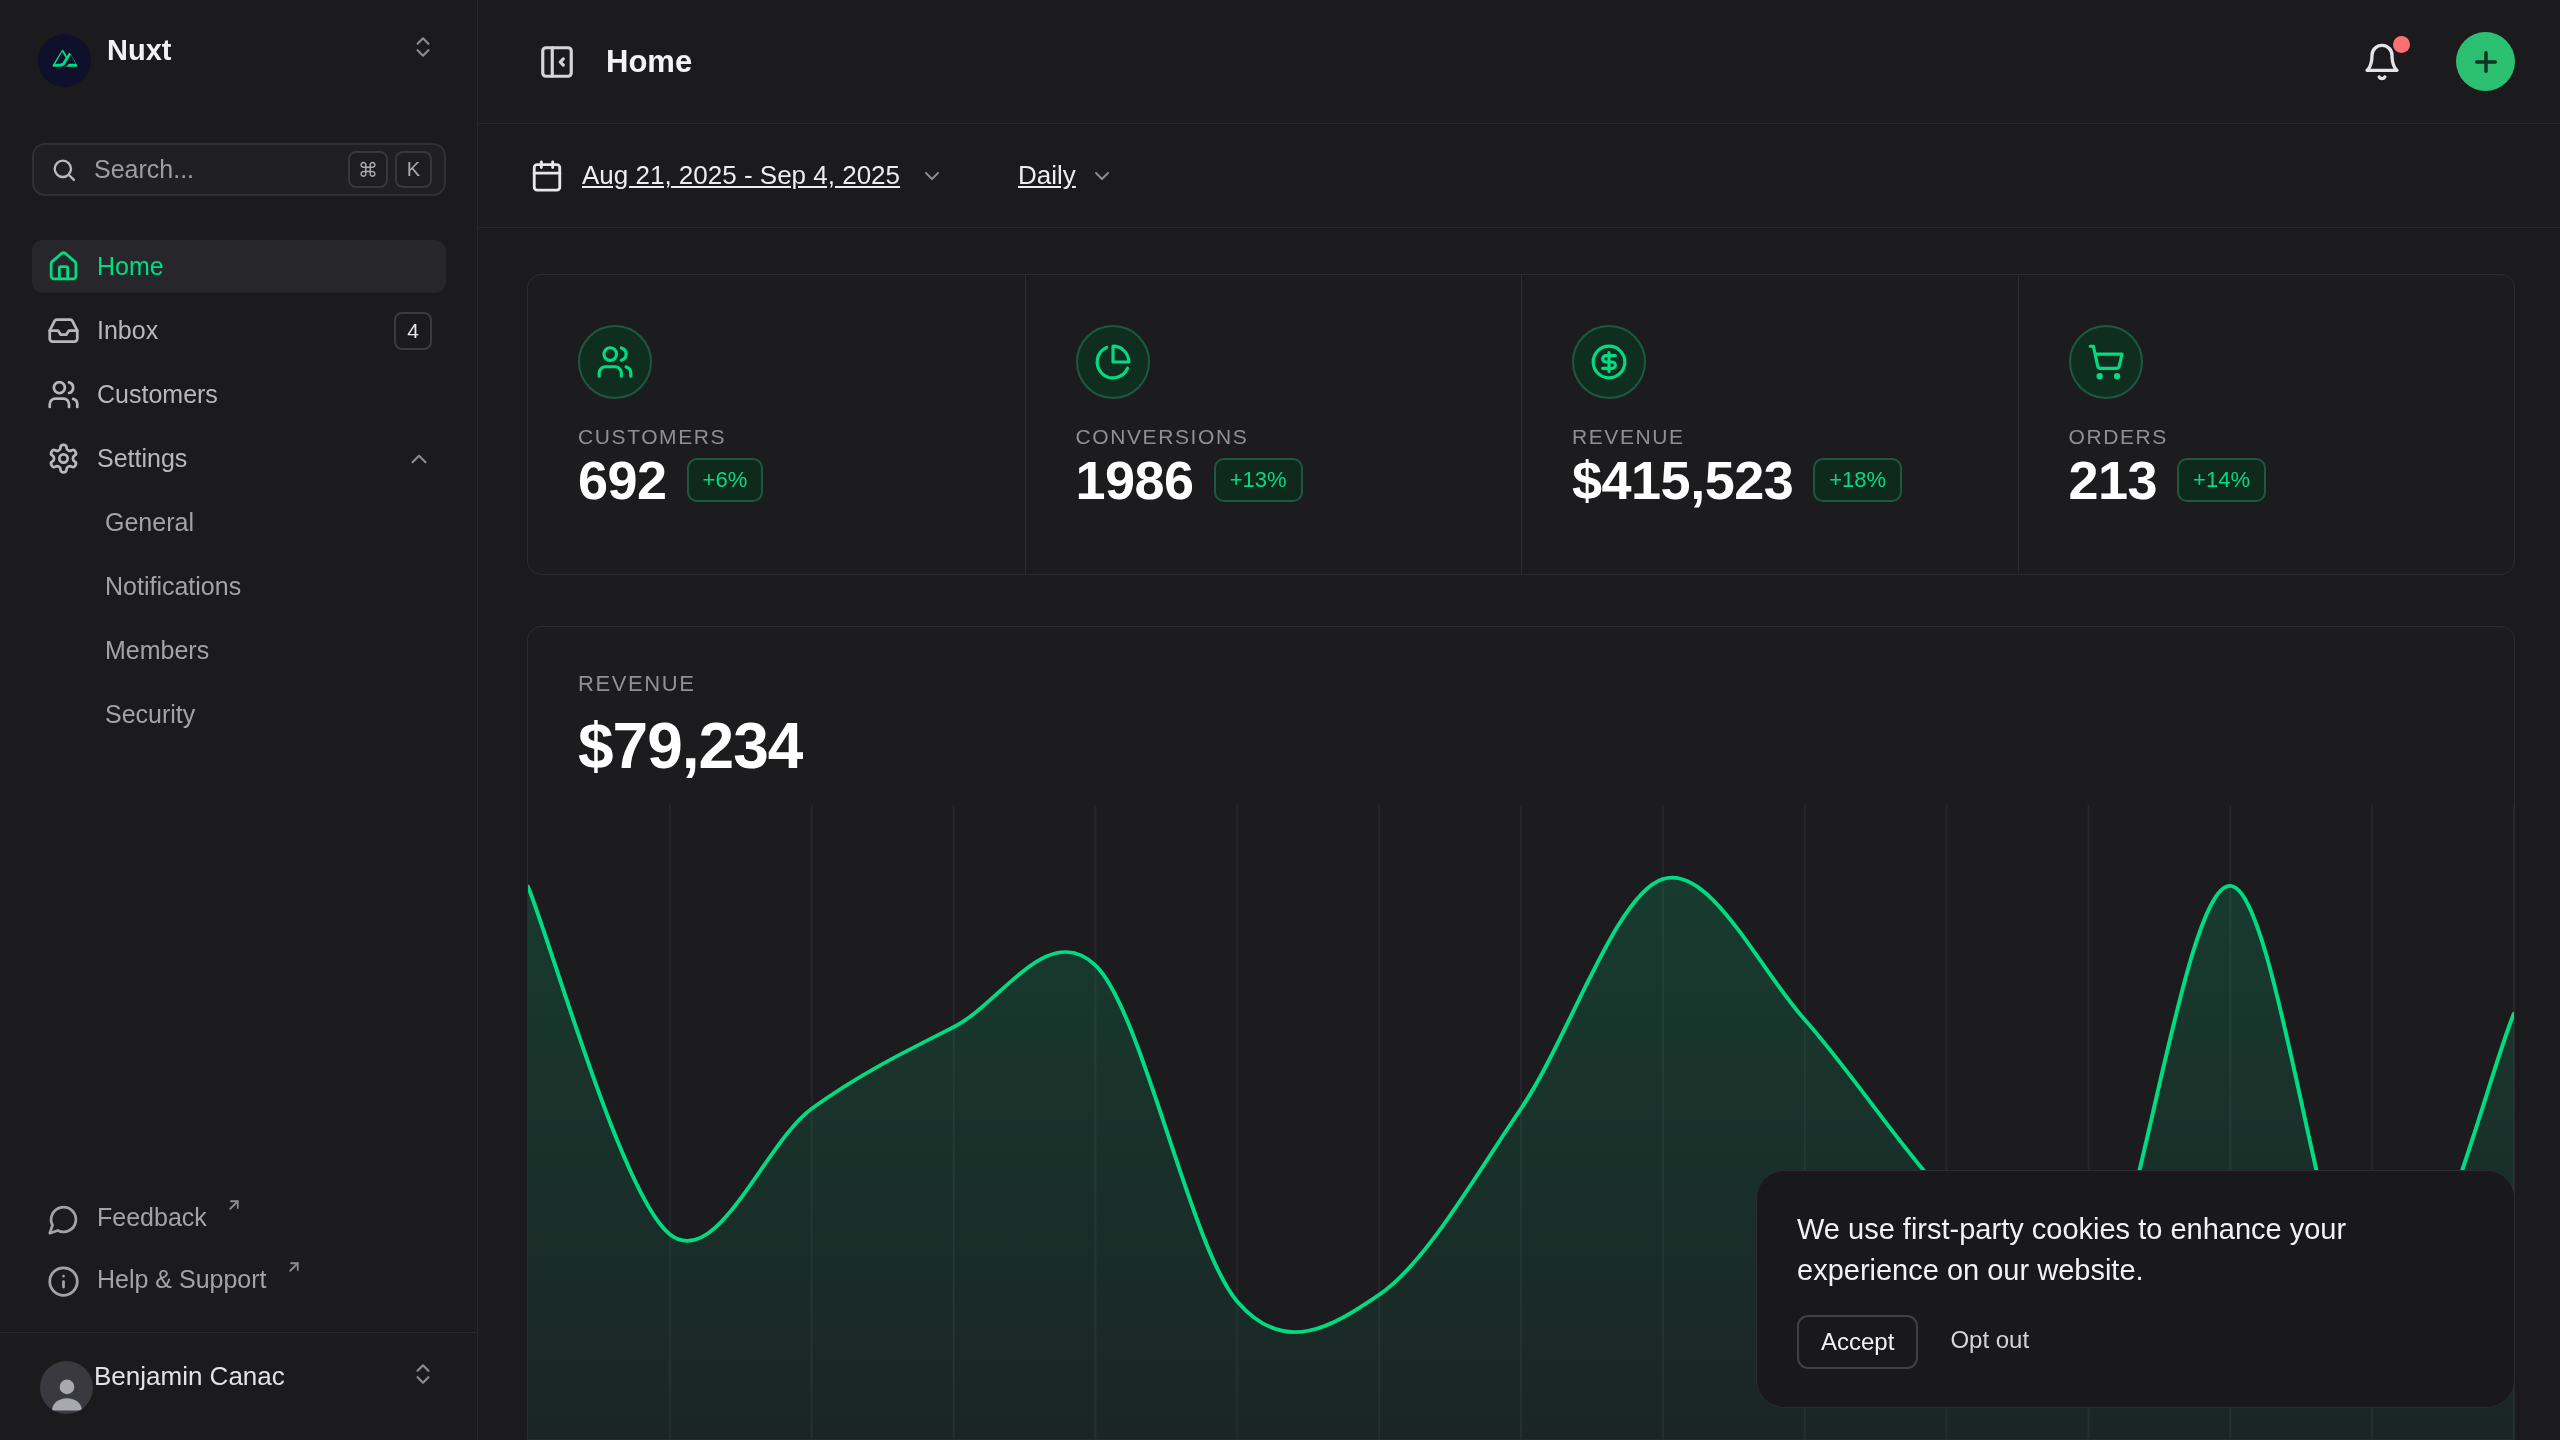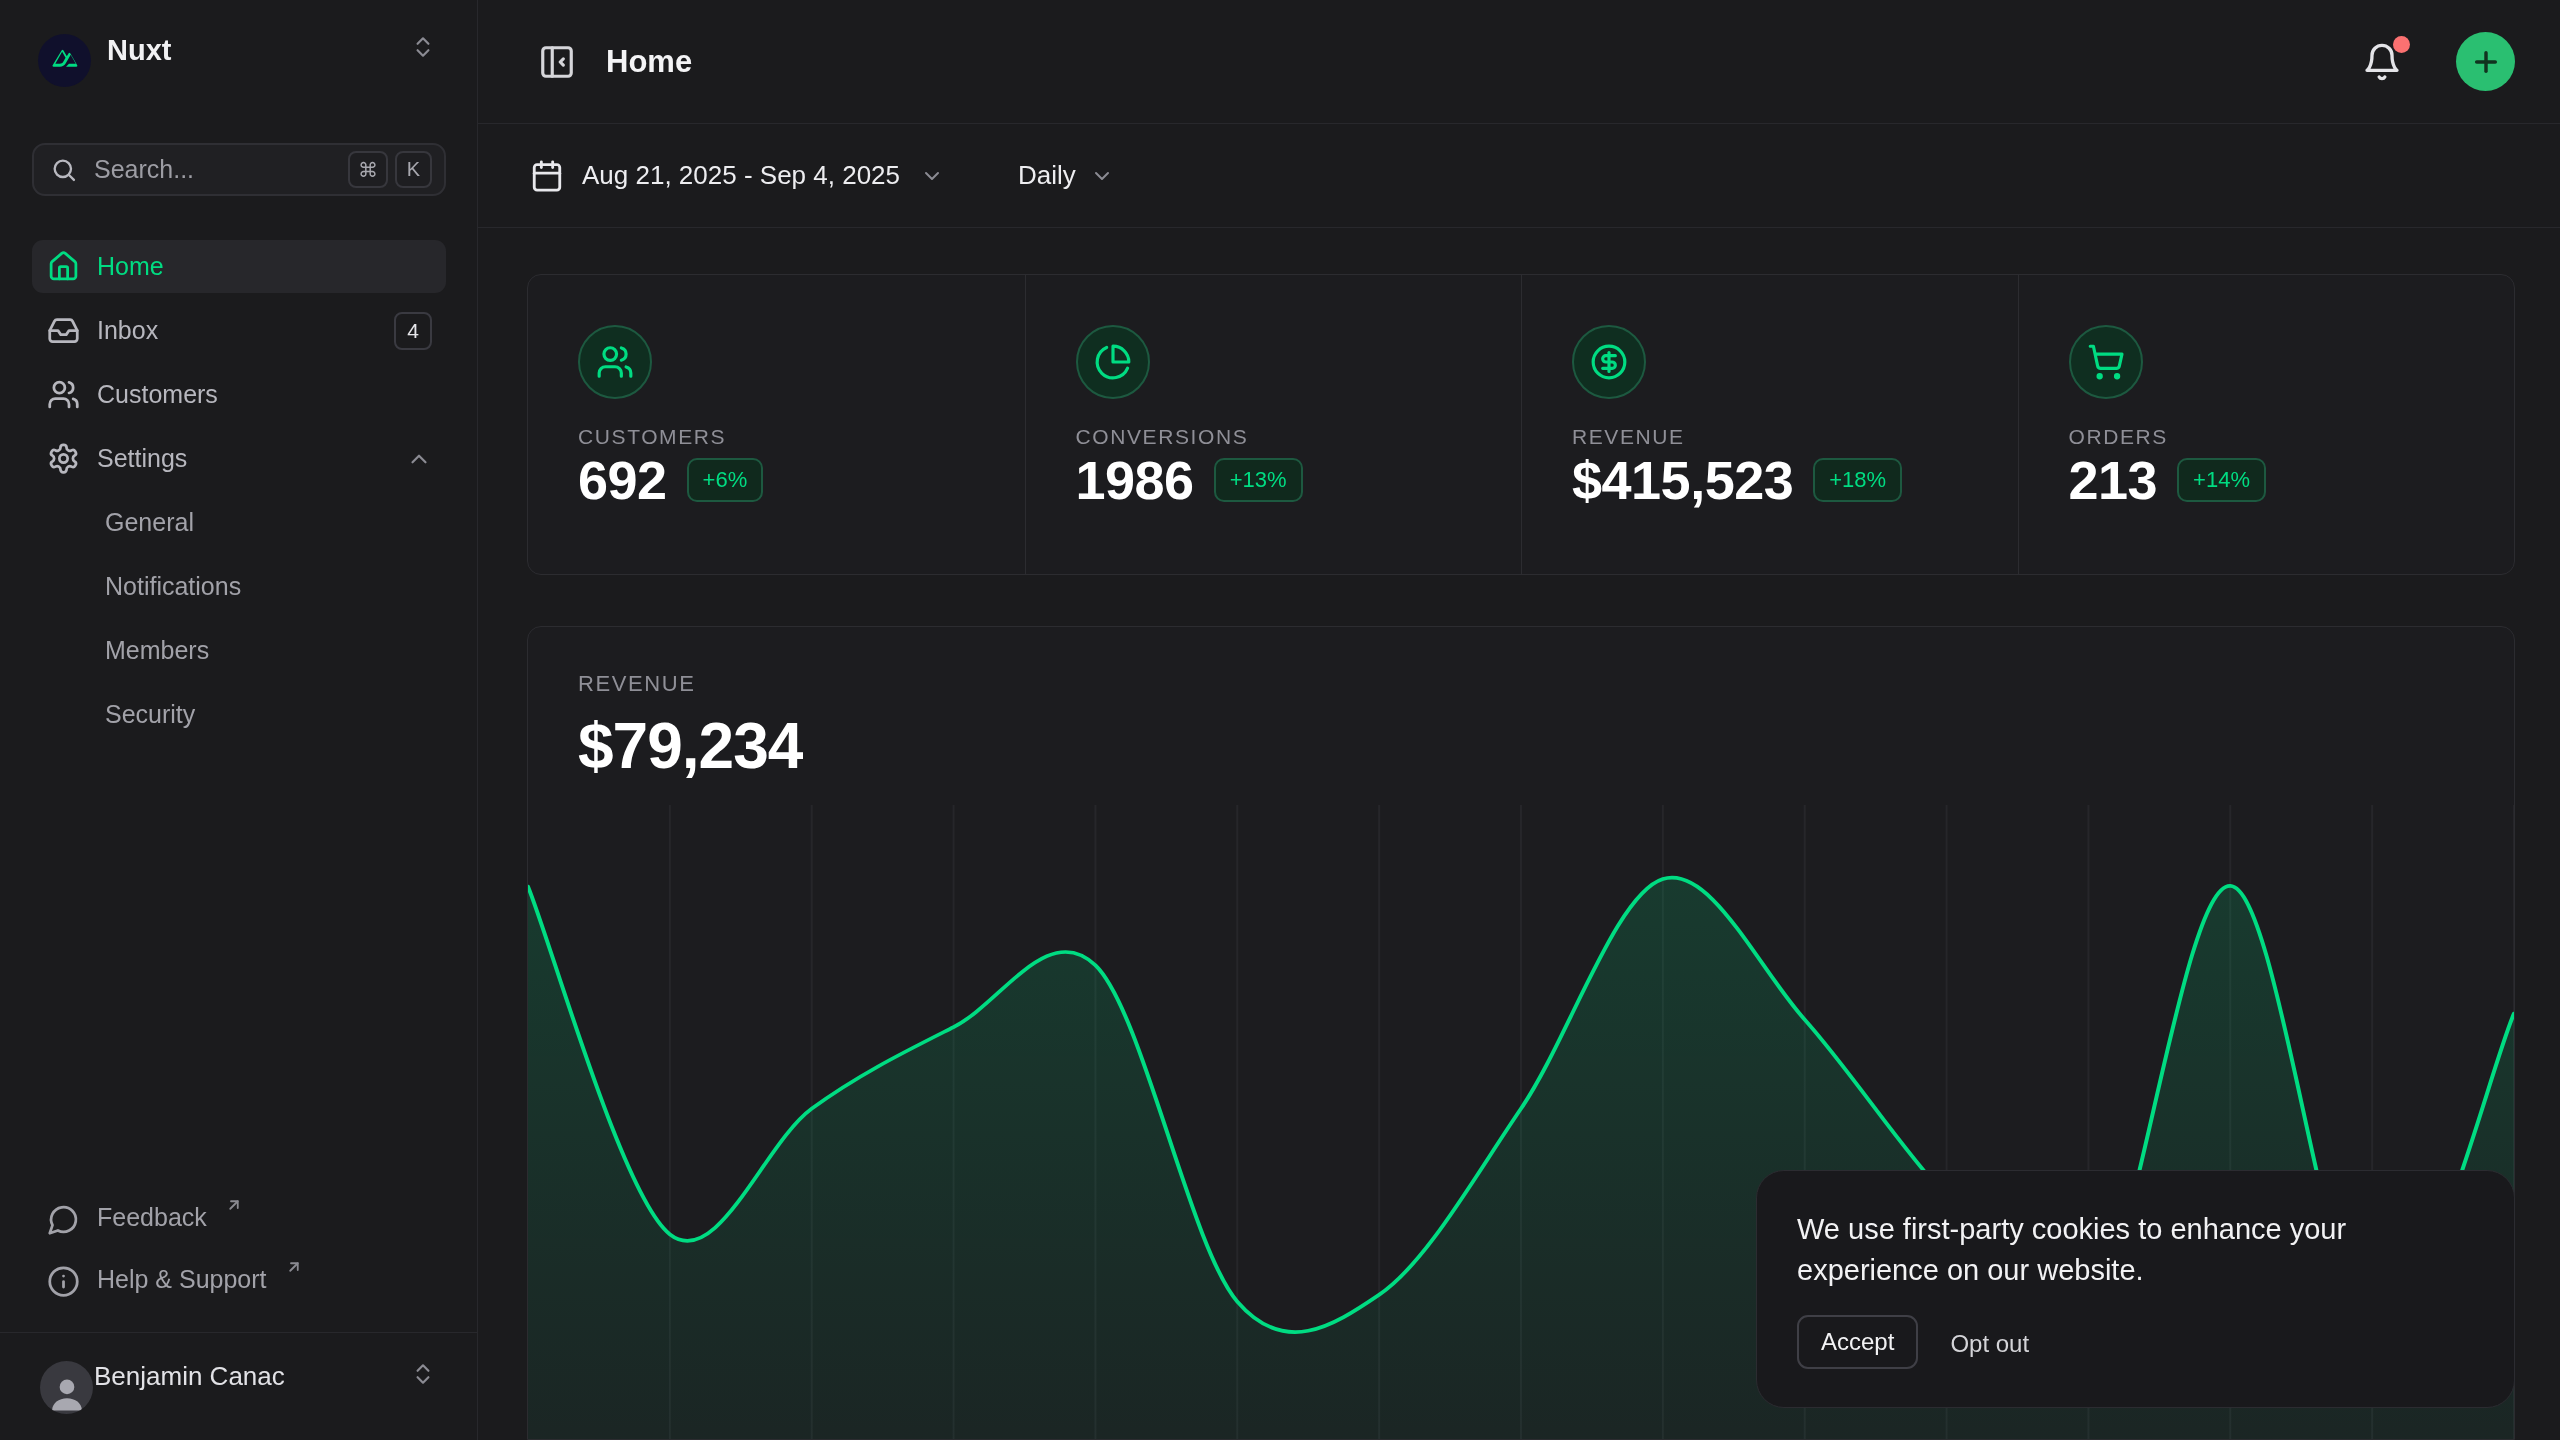--- a/index.html
+++ b/index.html
@@ -77,21 +77,21 @@
   .topbar .title { font-size:31px; font-weight:700; color:#f4f4f6; flex:1; }
   .icon-btn { color:#e4e4e8; position:relative; padding:8px; cursor:pointer; }
   .bell-dot { position:absolute; top:2px; right:0px; width:17px; height:17px; border-radius:50%; background:#fb7171; }
   .plus-btn {
     width:59px; height:59px; border-radius:50%; background:#2abf71; margin-left:24px;
     display:flex; align-items:center; justify-content:center; cursor:pointer; border:none;
   }
 
   .toolbar {
     height:104px; min-height:104px; border-bottom:1px solid #28282c;
-    display:flex; align-items:center; padding:0 45px 0 52px; gap:18px;
+    display:flex; align-items:center; padding:0 45px 0 52px; gap:18px;text-decoration:underline;
   }
   .range-btn { display:flex; align-items:center; gap:18px; color:#ededf0; font-size:26px; cursor:pointer; }
   .sel-caret { color:#8b8b93; margin-left:2px; }
   .daily-btn { display:flex; align-items:center; gap:12px; margin-left:56px; font-size:26px; color:#ededf0; cursor:pointer; }
 
   .content { flex:1; padding:46px 45px 0 49px; display:flex; flex-direction:column; min-height:0; }
 
   
   .stats-card {
     height:301px; min-height:301px; border:1px solid #2c2c30; border-radius:14px;
@@ -123,21 +123,21 @@
   .chart-plot { flex:1; position:relative; margin-top:22px; }
   .chart-plot svg { position:absolute; inset:0; width:100%; height:100%; }
 
   
   .cookie-banner {
     position:fixed; right:45px; bottom:32px; width:759px;
     background:#19191c; border:1px solid #2c2c31; border-radius:28px;
     padding:38px 40px; z-index:50;
   }
   .cookie-msg { font-size:29px; line-height:41px; color:#f2f2f4; max-width:600px; }
-  .cookie-actions { margin-top:24px; display:flex; align-items:flex-end; gap:32px; }
+  .cookie-actions { margin-top:24px; display:flex; align-items:flex-start; gap:32px; }
   .btn-outline {
     background:transparent; border:2px solid #3f3f46; border-radius:11px;
     color:#f2f2f4; font-size:24px; padding:11px 22px; font-family:inherit; cursor:pointer;
   }
   .btn-ghost {
     background:transparent; border:none; color:#d4d4d8; font-size:24px; font-family:inherit; cursor:pointer; padding:11px 0;
   }
 </style>
 </head>
 <body>

